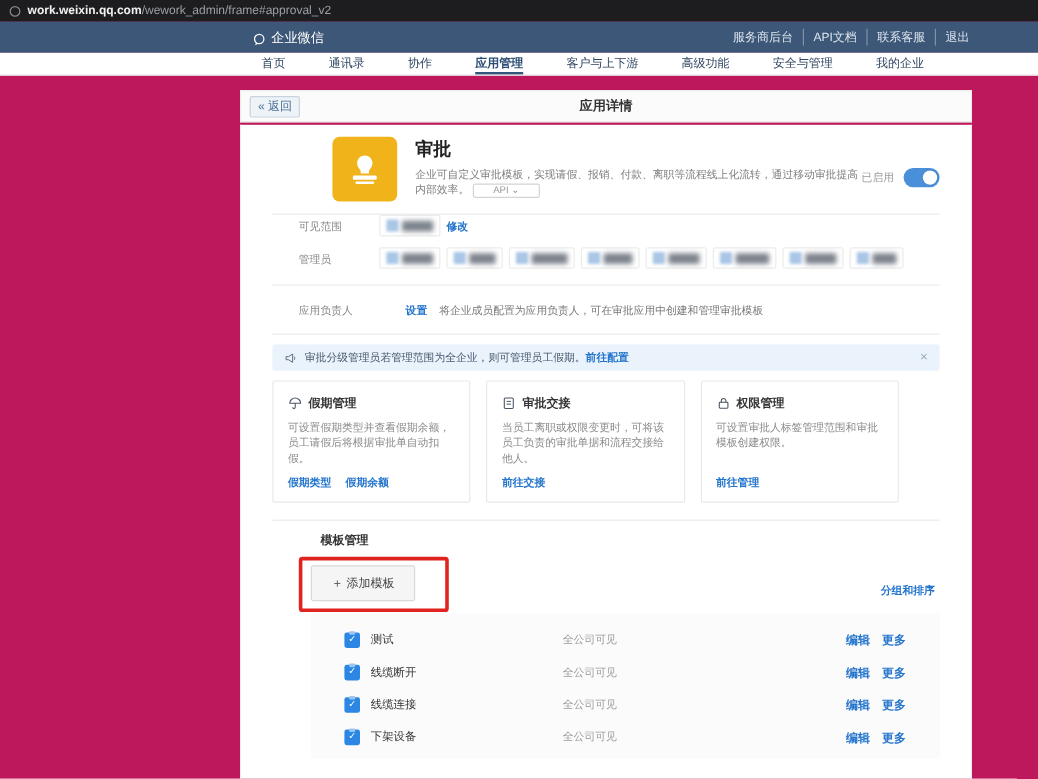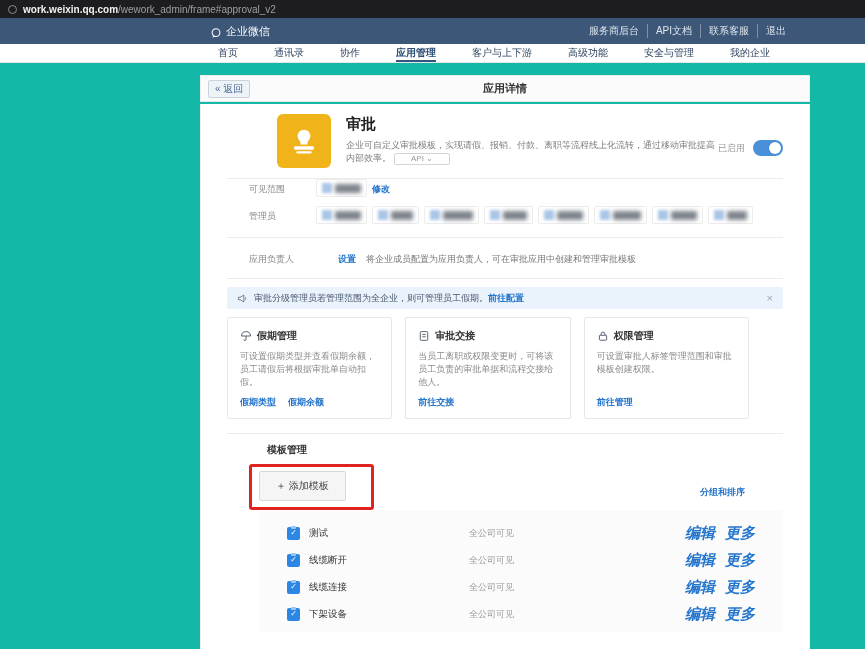--- a/index.html
+++ b/index.html
@@ -1,29 +1,29 @@
 <!DOCTYPE html>
 <html><head>
 <meta charset="utf-8">
 <style>
   * { margin:0; padding:0; box-sizing:border-box; }
   html,body { width:865px; height:649px; }
   body { font-family:"Liberation Sans","DejaVu Sans",sans-serif; background:#f1f2f4; overflow:hidden; }
-  .page { position:relative; width:865px; height:649px; background:#14b8a6; overflow:hidden; }
+  .page { position:relative; width:865px; height:649px; background:#be185d; overflow:hidden; }
 
   
   .urlbar { height:18px; background:#1d1d1f; display:flex; align-items:center; padding:0 8px; gap:6px; }
   .site-dot { width:9px; height:9px; border:1.3px solid #8a8a8e; border-radius:50%; flex:0 0 auto; }
   .url-text { font-size:10px; color:#9aa0a6; white-space:nowrap; }
   .url-host { color:#f2f2f2; font-weight:bold; }
 
   
   .topnav { height:26px; background:#3c5778; display:flex; align-items:center; color:#fff; }
   .brand { display:flex; align-items:flex-end; gap:4px; margin-left:210px; font-size:11px; color:#fff; }
-  .topnav-links { margin-left:auto; margin-right:71px; display:flex; }
+  .topnav-links { margin-left:auto; margin-right:49px; display:flex; }
   .top-link { font-size:10px; color:#dfe6ee; padding:0 8px; cursor:pointer; }
   .top-link + .top-link { border-left:1px solid rgba(255,255,255,.35); }
 
   
   .tabbar { height:19px; background:#fff; border-bottom:1px solid #e7e7e7; display:flex; align-items:stretch; gap:36px; padding-left:218px; }
   .tab { font-size:10px; color:#2f4460; display:flex; align-items:center; cursor:pointer; border-bottom:2px solid transparent; padding-top:1px; }
   .tab.active { color:#2c4e74; border-bottom:2px solid #33567d; font-weight:bold; }
 
   
   .content { position:absolute; left:200px; top:75px; width:610px; }
@@ -73,31 +73,31 @@
   .fcard-title { display:flex; align-items:center; gap:5px; font-size:10px; font-weight:bold; color:#333; }
   .fcard-desc { font-size:9px; color:#8a8a8a; line-height:13px; margin-top:7px; }
   .fcard-links { margin-top:auto; display:flex; gap:12px; font-size:9px; font-weight:bold; }
 
   
   .tpl-head { font-size:10px; font-weight:bold; color:#333; margin:9px 0 0 40px; }
   .tpl-toolbar { display:flex; align-items:flex-end; margin-left:32px; margin-top:14px; }
   .add-wrap { position:relative; }
   .add-btn { font-size:10px; color:#444; background:#f5f5f5; border:1px solid #d9d9d9; border-radius:2px; padding:7px 16px; cursor:pointer; }
   .annotation { position:absolute; left:-10px; top:-7px; right:-28px; bottom:-9px; border:3px solid #e0231e; border-radius:3px; pointer-events:none; }
-  .sort-link { margin-left:auto; margin-right:38px; font-size:9px; font-weight:bold; padding-bottom:2px; }
+  .sort-link { margin-left:auto; margin-right:4px; font-size:9px; font-weight:bold; padding-bottom:2px; }
 
   
   .tpl-list { margin-left:32px; margin-top:10px; background:#fbfbfc; padding:9px 0 4px; }
   .tpl-row { display:flex; align-items:center; height:27px; padding:0 28px; }
   .tpl-icon { width:13px; height:13px; background:#2b87e3; border-radius:2px; position:relative; flex:0 0 auto; }
   .tpl-icon::before { content:""; position:absolute; top:-1px; left:4px; width:5px; height:3px; background:#9cc6ef; border-radius:1px; }
   .tpl-icon::after { content:"✓"; position:absolute; left:0; right:0; top:1px; text-align:center; color:#fff; font-size:8px; }
   .tpl-name { font-size:9.5px; color:#333; margin-left:9px; width:160px; }
   .tpl-scope { font-size:9px; color:#9b9b9b; flex:1; }
-  .tpl-actions { display:flex; gap:10px; font-size:15px; font-weight:bold;font-style:italic; }
+  .tpl-actions { display:flex; gap:10px; font-size:10px; font-weight:bold; }
 
   svg { display:block; }
 </style>
 </head>
 <body>
 
 <div class="page">
 
   <div class="urlbar">
     <span class="site-dot"></span>

